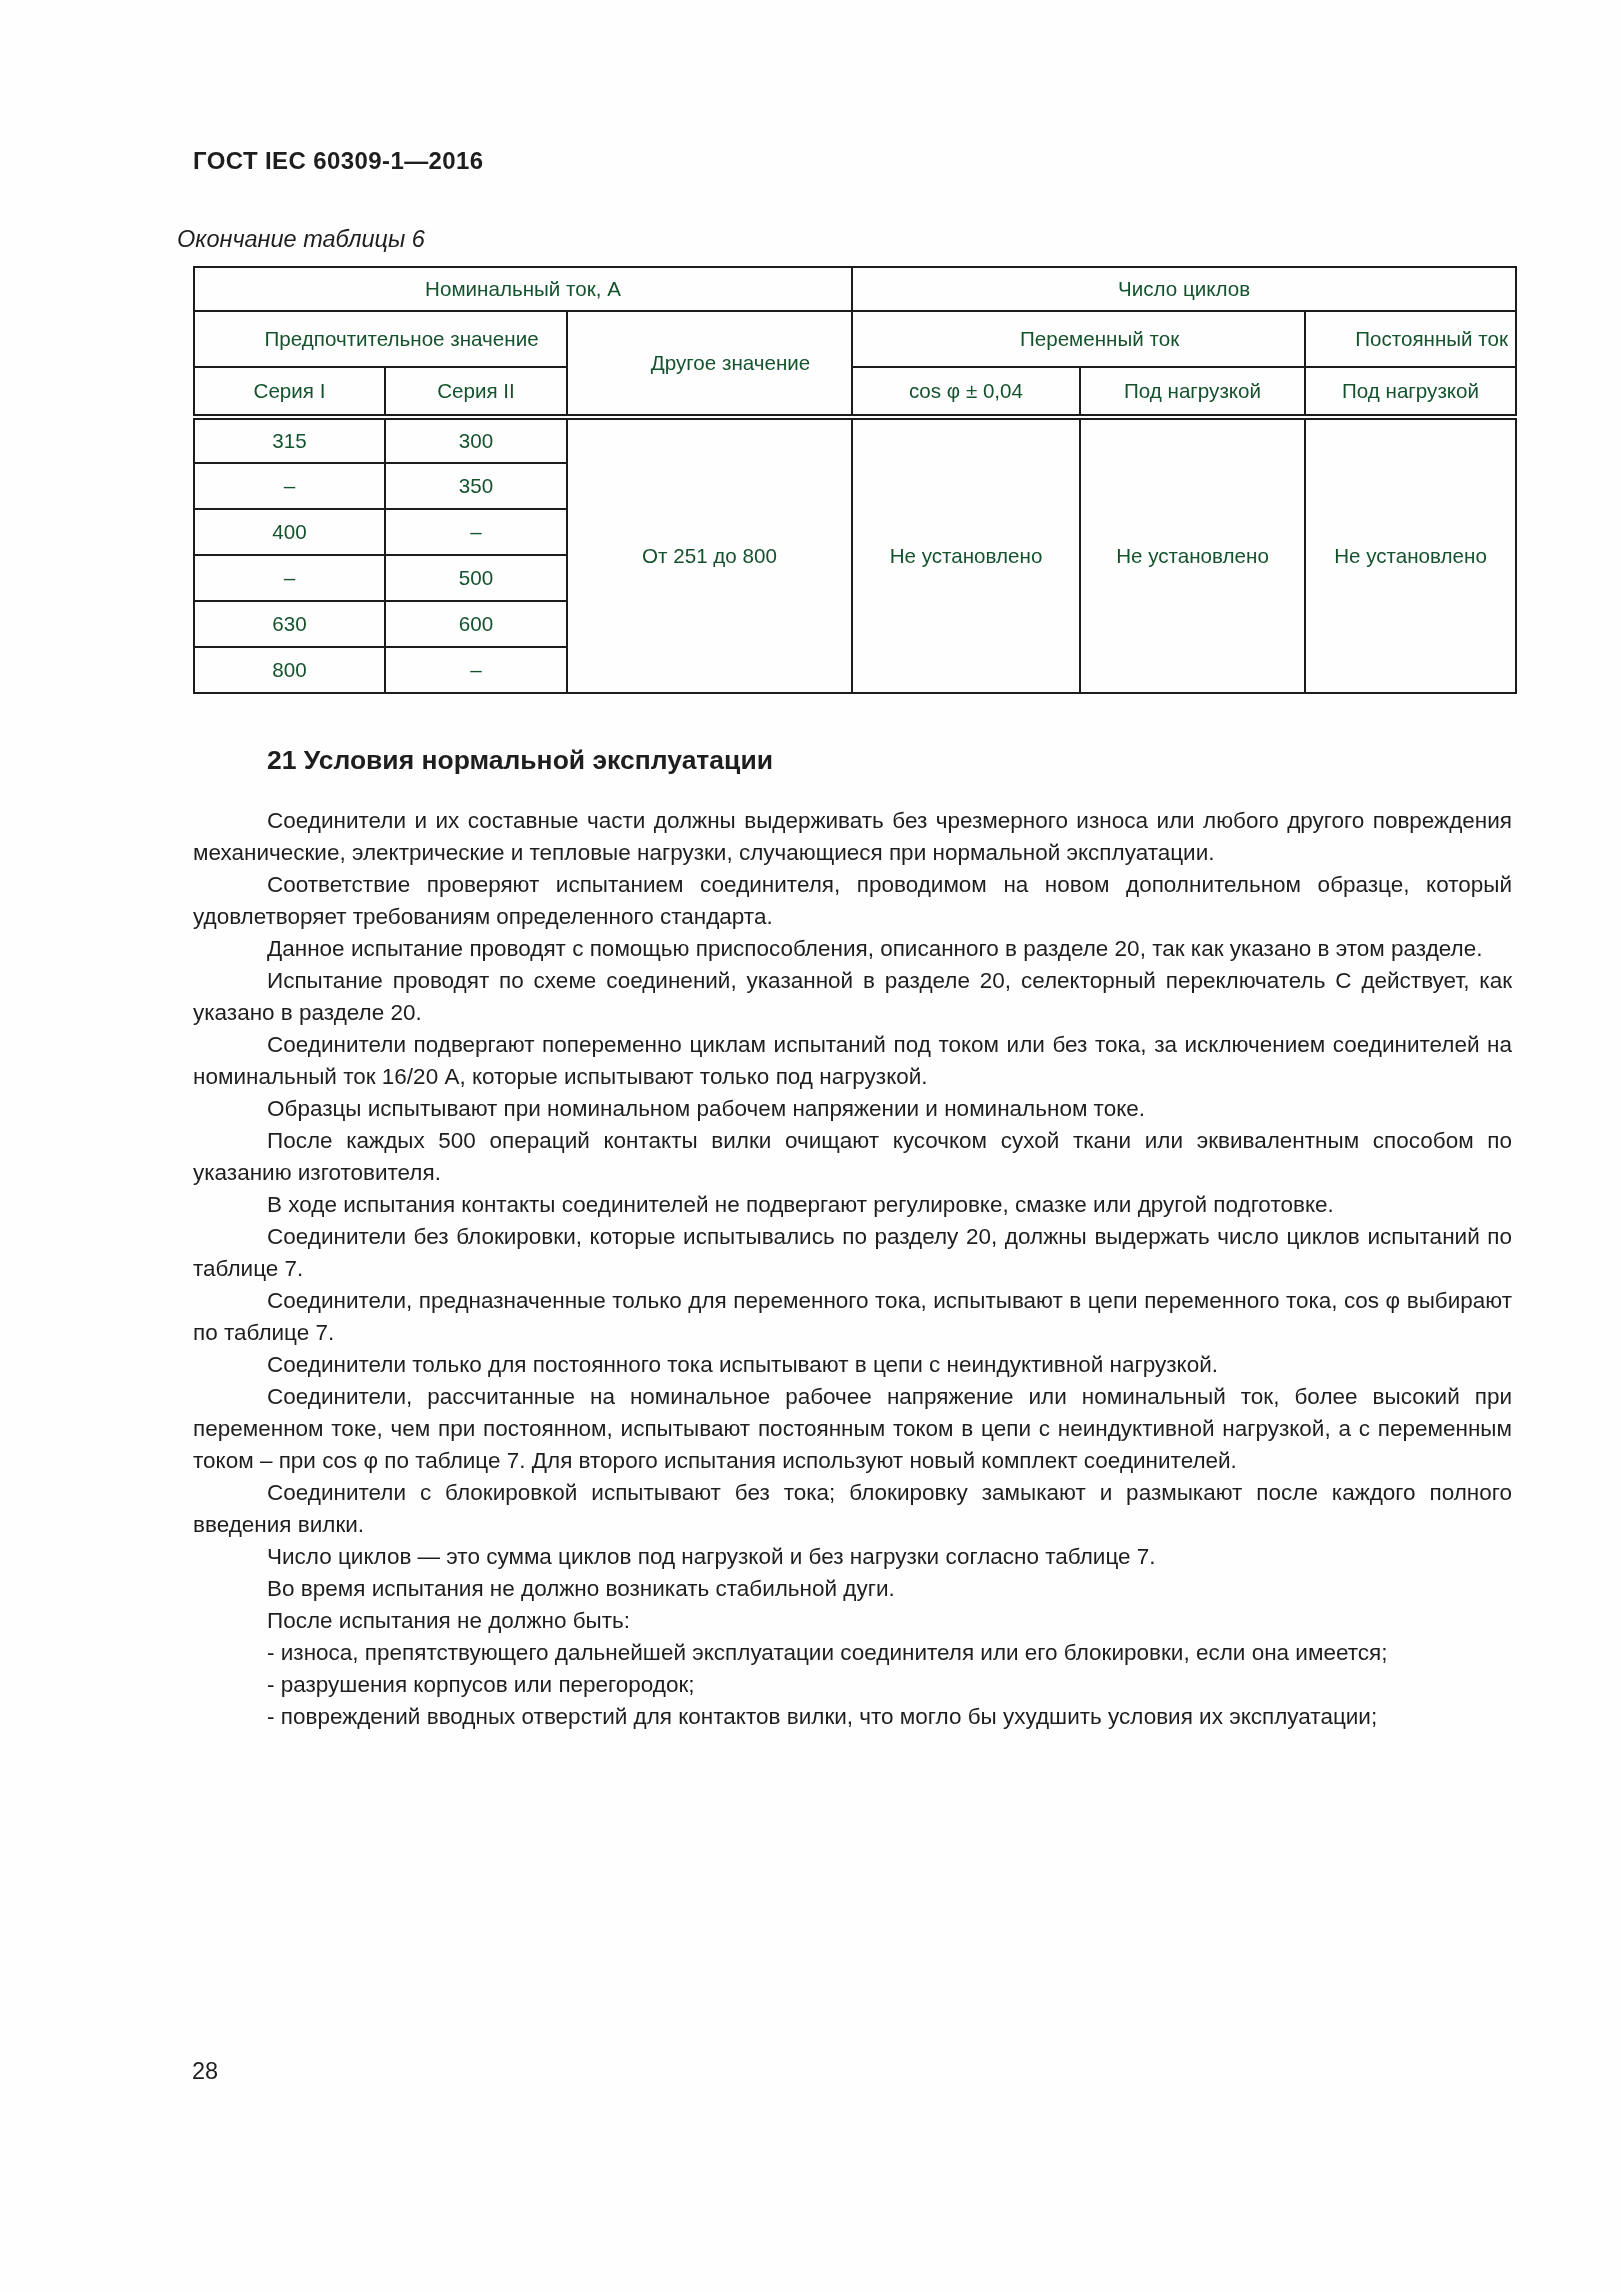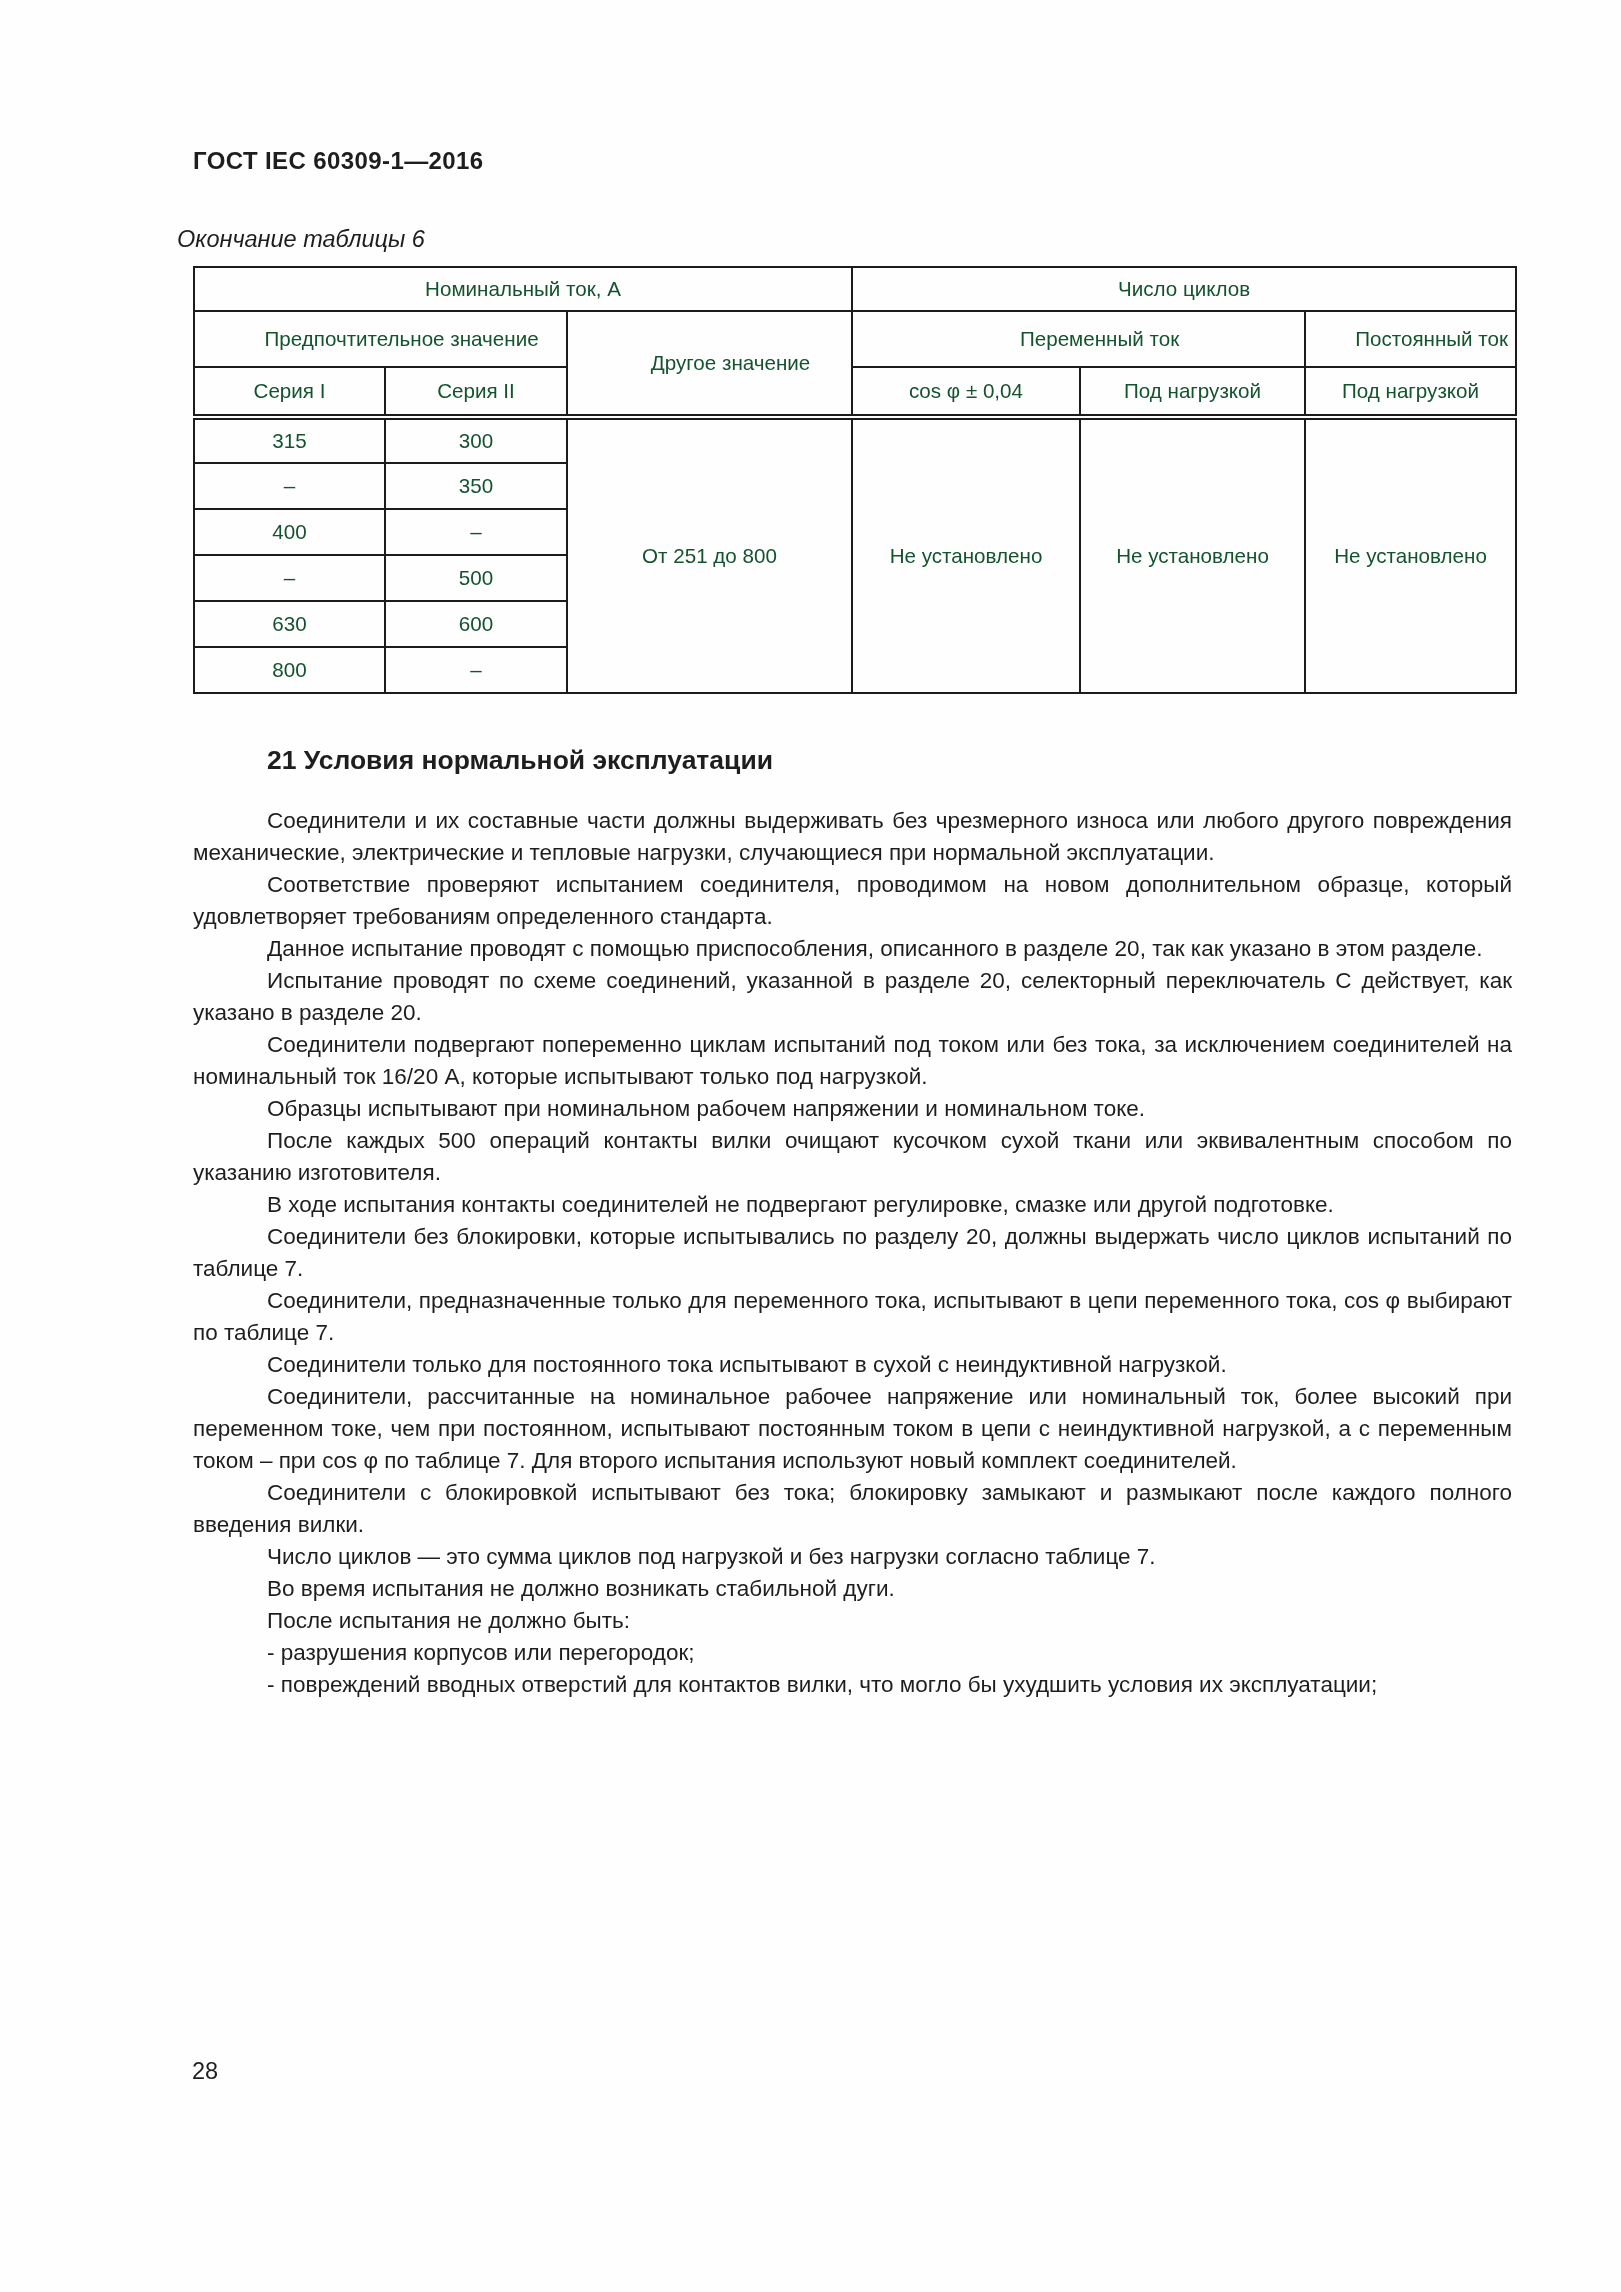--- a/index.html
+++ b/index.html
@@ -157,26 +157,27 @@
     <p>Соединители и их составные части должны выдерживать без чрезмерного износа или любого другого повреждения механические, электрические и тепловые нагрузки, случающиеся при нормальной эксплуатации.</p>
     <p>Соответствие проверяют испытанием соединителя, проводимом на новом дополнительном образце, который удовлетворяет требованиям определенного стандарта.</p>
     <p>Данное испытание проводят с помощью приспособления, описанного в разделе 20, так как указано в этом разделе.</p>
     <p>Испытание проводят по схеме соединений, указанной в разделе 20, селекторный переключатель С действует, как указано в разделе 20.</p>
     <p>Соединители подвергают попеременно циклам испытаний под током или без тока, за исключением соединителей на номинальный ток 16/20 А, которые испытывают только под нагрузкой.</p>
     <p>Образцы испытывают при номинальном рабочем напряжении и номинальном токе.</p>
     <p>После каждых 500 операций контакты вилки очищают кусочком сухой ткани или эквивалентным способом по указанию изготовителя.</p>
     <p>В ходе испытания контакты соединителей не подвергают регулировке, смазке или другой подготовке.</p>
     <p>Соединители без блокировки, которые испытывались по разделу 20, должны выдержать число циклов испытаний по таблице 7.</p>
     <p>Соединители, предназначенные только для переменного тока, испытывают в цепи переменного тока, cos φ выбирают по таблице 7.</p>
-    <p>Соединители только для постоянного тока испытывают в сухой с неиндуктивной нагрузкой.</p>
+    <p>Соединители только для постоянного тока испытывают в цепи с неиндуктивной нагрузкой.</p>
     <p>Соединители, рассчитанные на номинальное рабочее напряжение или номинальный ток, более высокий при переменном токе, чем при постоянном, испытывают постоянным током в цепи с неиндуктивной нагрузкой, а с переменным током – при cos φ по таблице 7. Для второго испытания используют новый комплект соединителей.</p>
     <p>Соединители с блокировкой испытывают без тока; блокировку замыкают и размыкают после каждого полного введения вилки.</p>
     <p>Число циклов — это сумма циклов под нагрузкой и без нагрузки согласно таблице 7.</p>
     <p>Во время испытания не должно возникать стабильной дуги.</p>
     <p>После испытания не должно быть:</p>
+    <p>- износа, препятствующего дальнейшей эксплуатации соединителя или его блокировки, если она имеется;</p>
     <p>- разрушения корпусов или перегородок;</p>
     <p>- повреждений вводных отверстий для контактов вилки, что могло бы ухудшить условия их эксплуатации;</p>
   </div>
 
   <div class="page-number">28</div>
 
 </div>
 
 
 </body></html>

